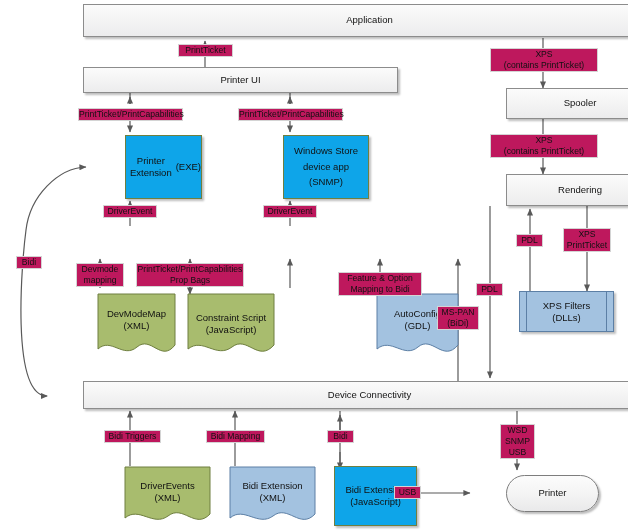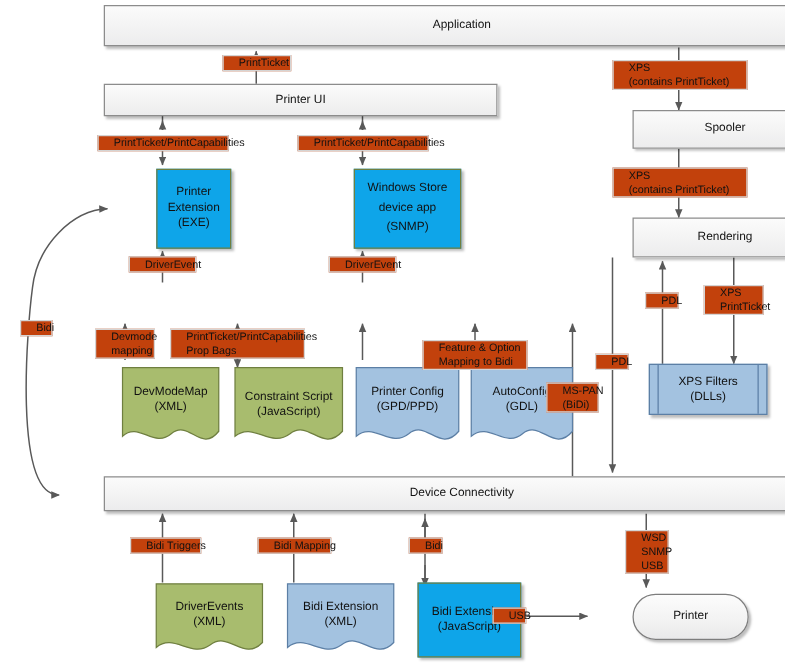--- a/index.html
+++ b/index.html
@@ -92,26 +92,27 @@
     border:1px solid #7d7d7d;
     border-radius:40px;
     background:linear-gradient(to bottom,#fcfcfc 0%,#f3f3f3 55%,#e9e9ea 100%);
     box-shadow:2px 2px 2px rgba(0,0,0,.26);
   }
 
   
   .elabel{
     position:absolute;
     box-sizing:border-box;
-    background:#c2410c;
+    background:#be185d;
     border:1px solid #d4d4d4;
     font-size:8.6px;
     line-height:1.28;
     color:#111111;
-    padding:0 12px;
+    text-align:center;
+    padding:0 0;
     white-space:nowrap;
     z-index:4;
   }
 </style>
 </head>
 <body>
 
 <div id="canvas">
 
   <svg id="svg-layer" viewBox="0 0 628 532" xmlns="http://www.w3.org/2000/svg">
@@ -170,21 +171,21 @@
   </svg>
 
   <div class="node band" style="left:47px;top:4px;width:573px;height:33px;">
     <span>Application</span>
   </div>
 
   <div class="node band" style="left:47px;top:67px;width:315px;height:26px;">
     <span>Printer UI</span>
   </div>
 
-  <div class="node rect-green" style="left:89px;top:135px;width:60px;height:64px;flex-direction:column;">
+  <div class="node rect-green" style="left:89px;top:135px;width:77px;height:64px;flex-direction:row;">
     <span>Printer Extension</span>
     <span>(EXE)</span>
   </div>
 
   <div class="node rect-green" style="left:247px;top:135px;width:86px;height:64px;flex-direction:column;gap:3px;">
     <span>Windows Store</span>
     <span>device app</span>
     <span>(SNMP)</span>
   </div>
 
@@ -202,29 +203,20 @@
   <div class="node doc" style="left:151px;top:293px;width:88px;height:65px;">
     <svg class="doc-svg" viewBox="0 0 88 65" preserveAspectRatio="none">
       <path d="M1,1 H87 V52 C71,70 60,42 45,54 C29,66 16,44 1,56 Z" fill="#a8bc6e" stroke="#6f7f40" stroke-width="1"></path>
     </svg>
     <div class="doc-txt" style="margin-top:19px;">
       <div>Constraint Script</div>
       <div>(JavaScript)</div>
     </div>
   </div>
 
-  <div class="node doc" style="left:248px;top:293px;width:84px;height:65px;">
-    <svg class="doc-svg" viewBox="0 0 84 65" preserveAspectRatio="none">
-      <path d="M1,1 H83 V52 C68,70 57,42 43,54 C28,66 15,44 1,56 Z" fill="#a3c2e0" stroke="#5c7fa5" stroke-width="1"></path>
-    </svg>
-    <div class="doc-txt" style="margin-top:15px;">
-      <div>Printer Config</div>
-      <div>(GPD/PPD)</div>
-    </div>
-  </div>
 
   <div class="node doc" style="left:340px;top:293px;width:83px;height:65px;">
     <svg class="doc-svg" viewBox="0 0 83 65" preserveAspectRatio="none">
       <path d="M1,1 H82 V52 C67,70 56,42 42,54 C28,66 15,44 1,56 Z" fill="#a3c2e0" stroke="#5c7fa5" stroke-width="1"></path>
     </svg>
     <div class="doc-txt" style="margin-top:15px;">
       <div>AutoConfig</div>
       <div>(GDL)</div>
     </div>
   </div>

